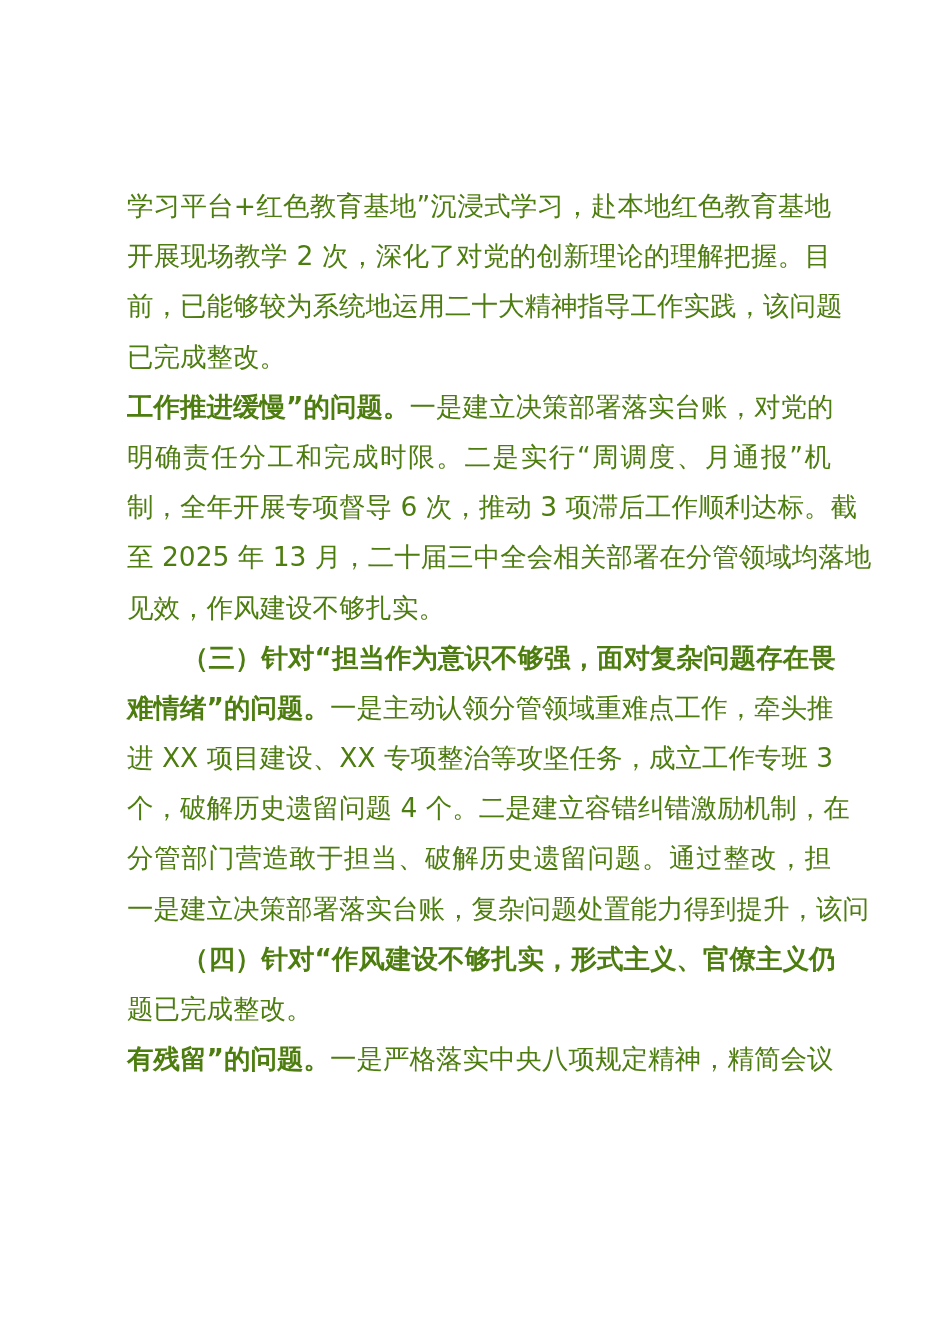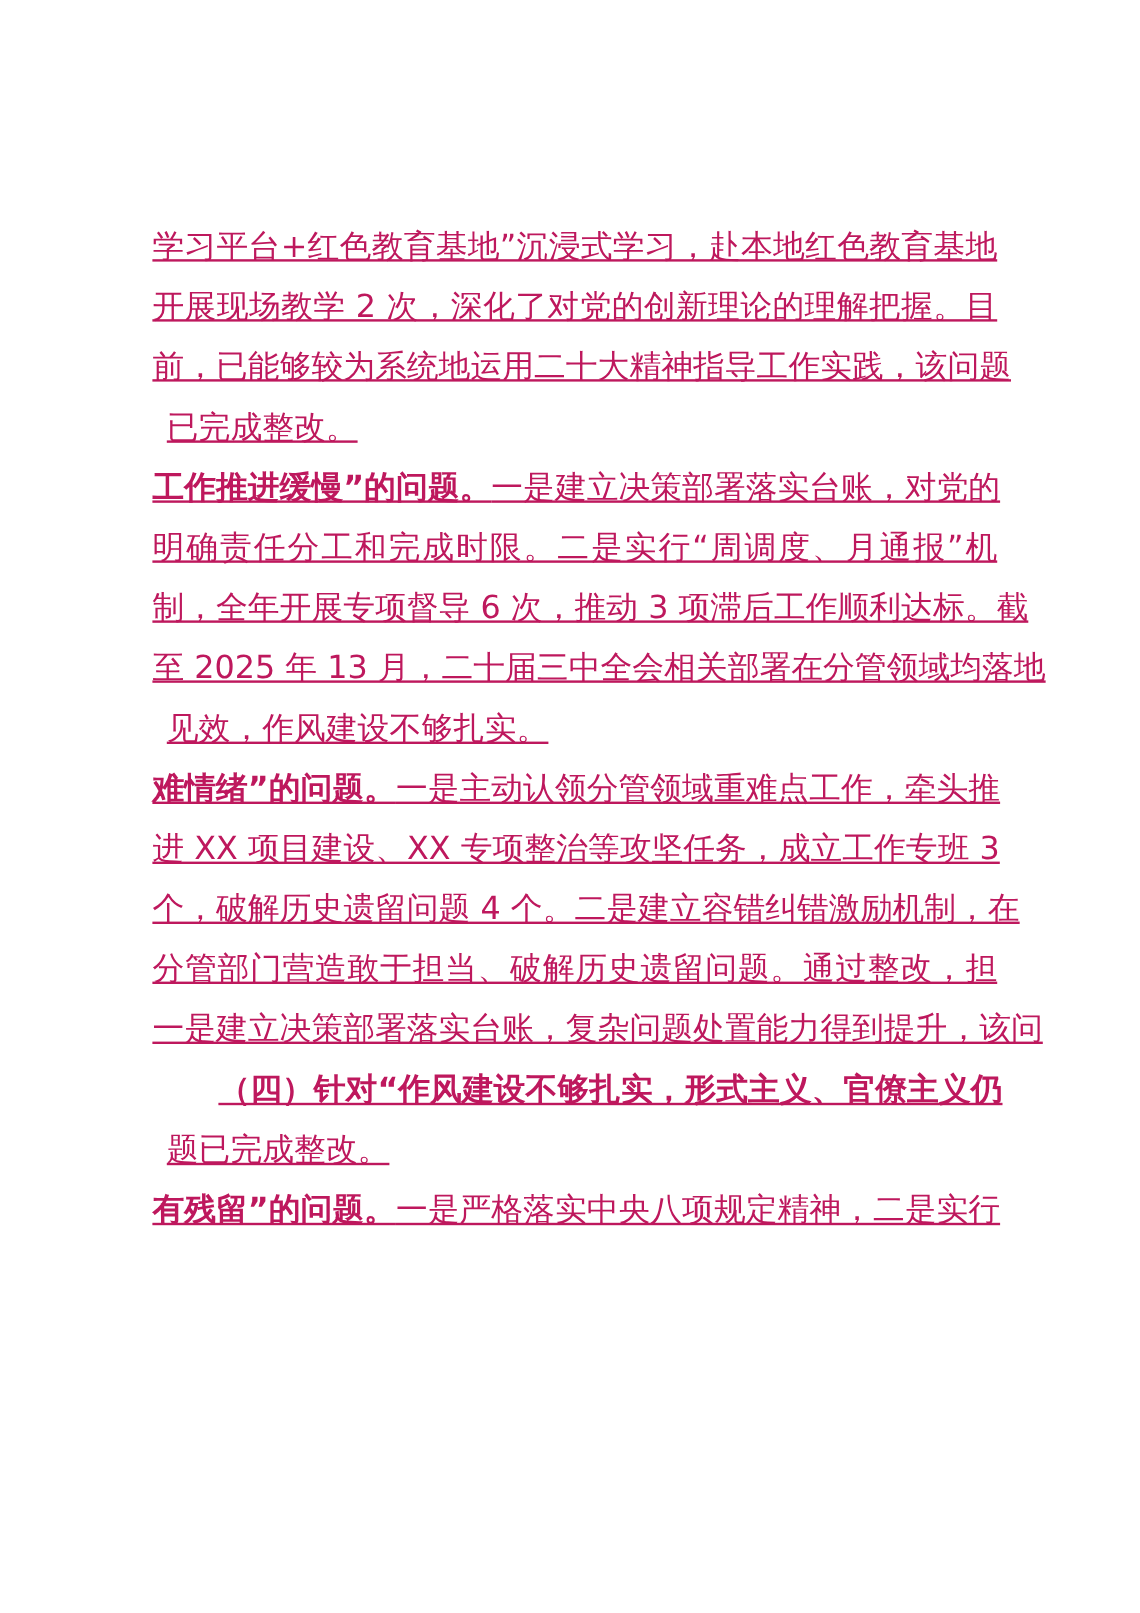--- a/index.html
+++ b/index.html
@@ -1,38 +1,39 @@
 <!DOCTYPE html>
 <html><head>
 <meta charset="utf-8">
 <style>
   html, body { margin:0; padding:0; background:#ffffff; }
   body { width:950px; height:1344px; position:relative; overflow:hidden; }
   .page { position:absolute; left:127px; top:181px; width:704px;
-    font-family:"DejaVu Sans","Liberation Sans",sans-serif; font-size:26.5px; color:#be185d;
-    line-height:50.2px;text-decoration:underline; }
+    font-family:"DejaVu Sans","Liberation Sans",sans-serif; font-size:26.5px; color:#4d7c0f;
+    line-height:50.2px; }
   .line { height:50.2px; white-space:nowrap; text-align:justify; text-align-last:justify; }
-  .line.last { text-align-last:left;margin-left:12px; }
+  .line.last { text-align-last:left; }
   .indent { padding-left:55px; }
   b { font-weight:bold; }
 </style>
 </head>
 <body>
 
 <div class="page" id="page">
     <div class="line"><span>学习平台+红色教育基地”沉浸式学习，赴本地红色教育基地</span></div>
     <div class="line"><span>开展现场教学 2 次，深化了对党的创新理论的理解把握。目</span></div>
     <div class="line"><span>前，已能够较为系统地运用二十大精神指导工作实践，该问题</span></div>
     <div class="line last"><span>已完成整改。</span></div>
     <div class="line"><b>工作推进缓慢”的问题。</b><span>一是建立决策部署落实台账，对党的</span></div>
     <div class="line"><span>明确责任分工和完成时限。二是实行“周调度、月通报”机</span></div>
     <div class="line"><span>制，全年开展专项督导 6 次，推动 3 项滞后工作顺利达标。截</span></div>
     <div class="line"><span>至 2025 年 13 月，二十届三中全会相关部署在分管领域均落地</span></div>
     <div class="line last"><span>见效，作风建设不够扎实。</span></div>
+    <div class="line indent"><b>（三）针对“担当作为意识不够强，面对复杂问题存在畏</b></div>
     <div class="line"><b>难情绪”的问题。</b><span>一是主动认领分管领域重难点工作，牵头推</span></div>
     <div class="line"><span>进 XX 项目建设、XX 专项整治等攻坚任务，成立工作专班 3</span></div>
     <div class="line"><span>个，破解历史遗留问题 4 个。二是建立容错纠错激励机制，在</span></div>
     <div class="line"><span>分管部门营造敢于担当、破解历史遗留问题。通过整改，担</span></div>
     <div class="line"><span>一是建立决策部署落实台账，复杂问题处置能力得到提升，该问</span></div>
     <div class="line indent"><b>（四）针对“作风建设不够扎实，形式主义、官僚主义仍</b></div>
     <div class="line last"><span>题已完成整改。</span></div>
-    <div class="line"><b>有残留”的问题。</b><span>一是严格落实中央八项规定精神，二是实行</span></div>
+    <div class="line"><b>有残留”的问题。</b><span>一是严格落实中央八项规定精神，精简会议</span></div>
   </div>
 
 </body></html>

